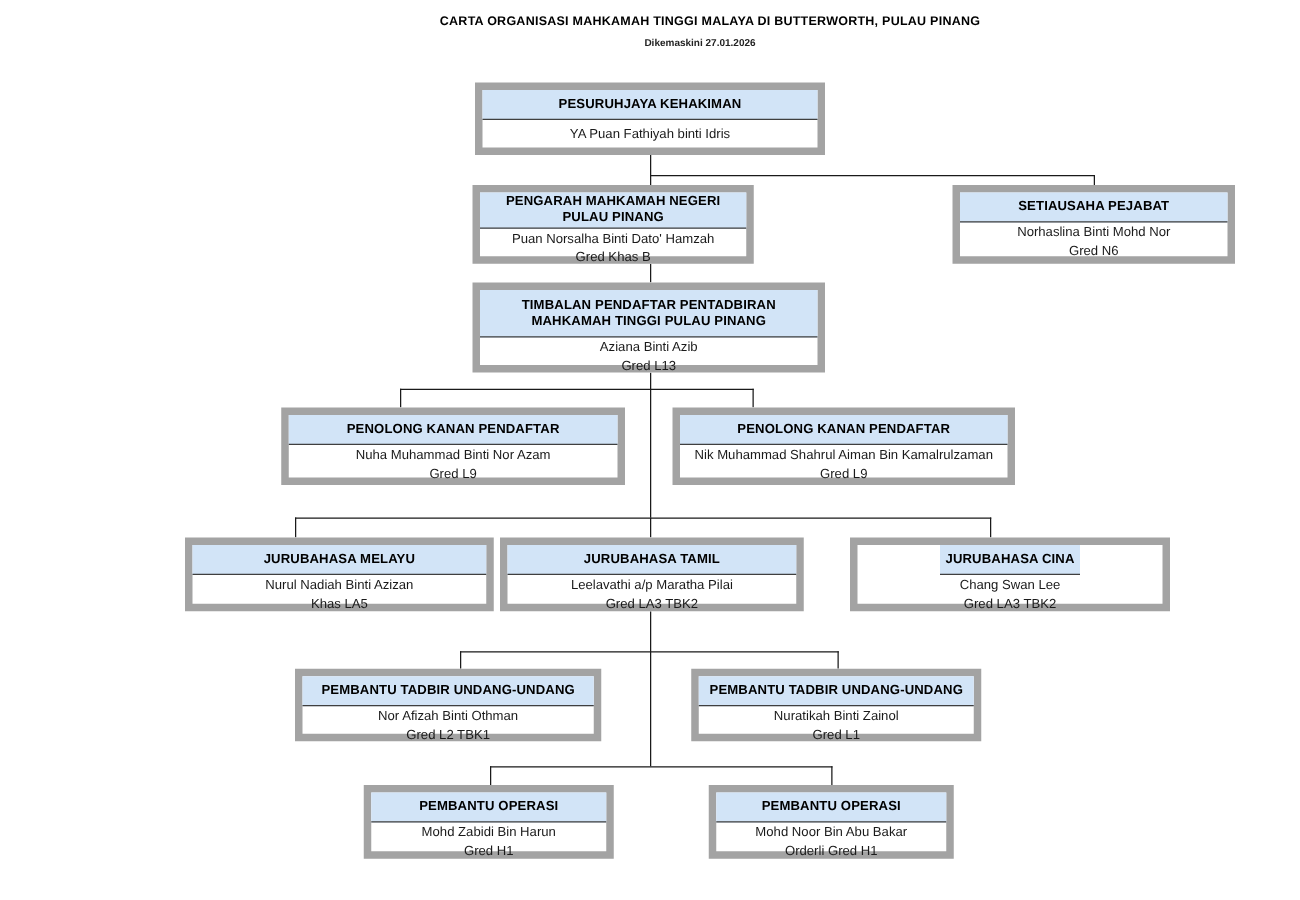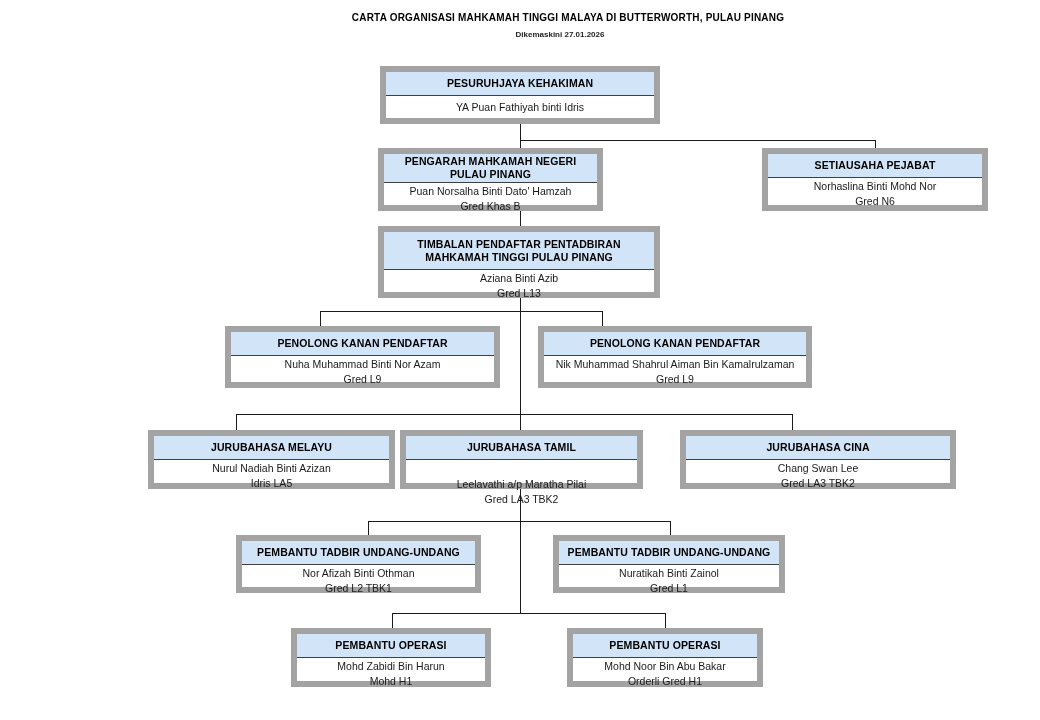--- a/index.html
+++ b/index.html
@@ -36,22 +36,22 @@
 
   
   .n0{left:380px;top:66px;width:280px;height:58px;}
   .n1{left:378px;top:148px;width:225px;height:63px;}
   .n2{left:762px;top:148px;width:226px;height:63px;justify-content:space-between;}
   .n3{left:378px;top:226px;width:282px;height:72px;}
   .n3 .node-header{min-height:38px;}
   .n4{left:225px;top:326px;width:275px;height:62px;}
   .n5{left:538px;top:326px;width:274px;height:62px;}
   .n6{left:120px;top:430px;width:247px;height:59px;margin-left:28px;}
-  .n7{left:400px;top:430px;width:243px;height:59px;gap:16px;}
-  .n8{left:680px;top:430px;width:276px;height:59px;}
+  .n7{left:400px;top:430px;width:243px;height:59px;}
+  .n8{left:680px;top:430px;width:256px;height:59px;align-items:center;}
   .n9{left:236px;top:535px;width:245px;height:58px;}
   .n10{left:553px;top:535px;width:232px;height:58px;}
   .n11{left:291px;top:628px;width:200px;height:59px;}
   .n12{left:567px;top:628px;width:196px;height:59px;}
 
   
   .c-v1{left:520px;top:124px;height:24px;}
   .c-h1{left:520px;top:140px;width:356px;}
   .c-v2{left:875px;top:140px;height:8px;}
   .c-v3{left:520px;top:211px;height:15px;}
@@ -143,21 +143,21 @@
     <div class="node-body">
       <span>Nik Muhammad Shahrul Aiman Bin Kamalrulzaman</span>
       <span>Gred L9</span>
     </div>
   </div>
 
   <div class="node n6">
     <div class="node-header">JURUBAHASA MELAYU</div>
     <div class="node-body">
       <span>Nurul Nadiah Binti Azizan</span>
-      <span>Idris LA5</span>
+      <span>Khas LA5</span>
     </div>
   </div>
 
   <div class="node n7">
     <div class="node-header">JURUBAHASA TAMIL</div>
     <div class="node-body">
       <span>Leelavathi a/p Maratha Pilai</span>
       <span>Gred LA3 TBK2</span>
     </div>
   </div>
@@ -183,21 +183,21 @@
     <div class="node-body">
       <span>Nuratikah Binti Zainol</span>
       <span>Gred L1</span>
     </div>
   </div>
 
   <div class="node n11">
     <div class="node-header">PEMBANTU OPERASI</div>
     <div class="node-body">
       <span>Mohd Zabidi Bin Harun</span>
-      <span>Mohd H1</span>
+      <span>Gred H1</span>
     </div>
   </div>
 
   <div class="node n12">
     <div class="node-header">PEMBANTU OPERASI</div>
     <div class="node-body">
       <span>Mohd Noor Bin Abu Bakar</span>
       <span>Orderli Gred H1</span>
     </div>
   </div>

